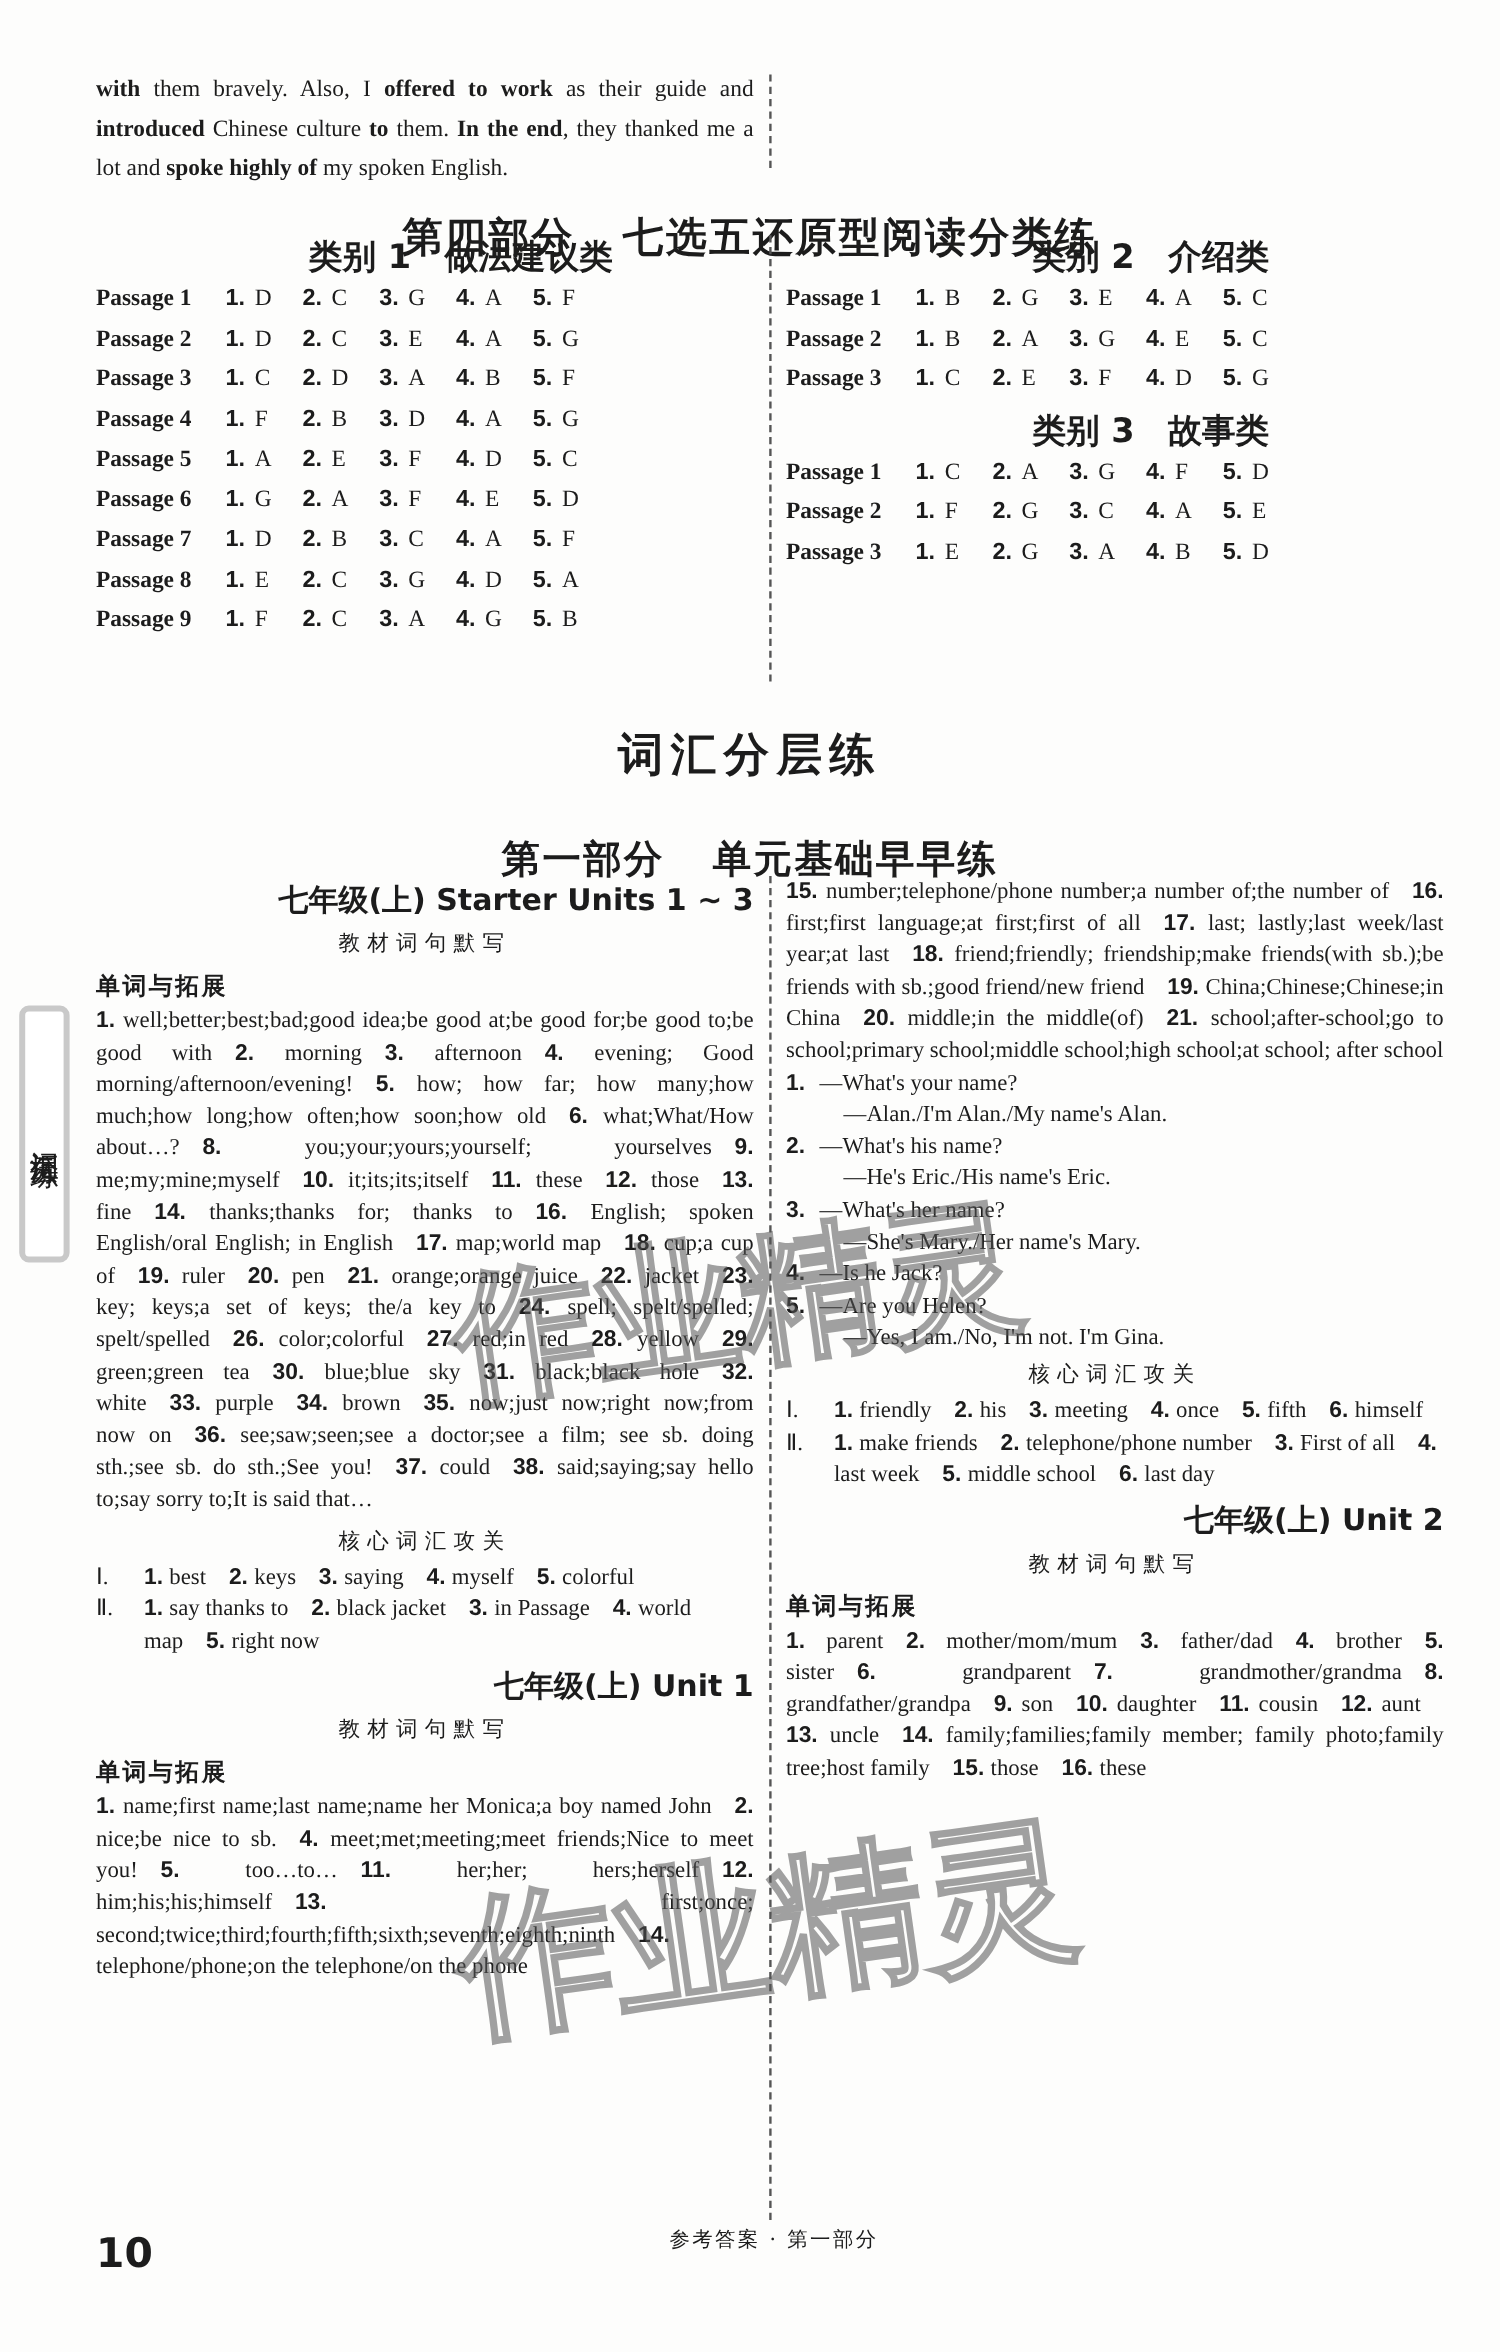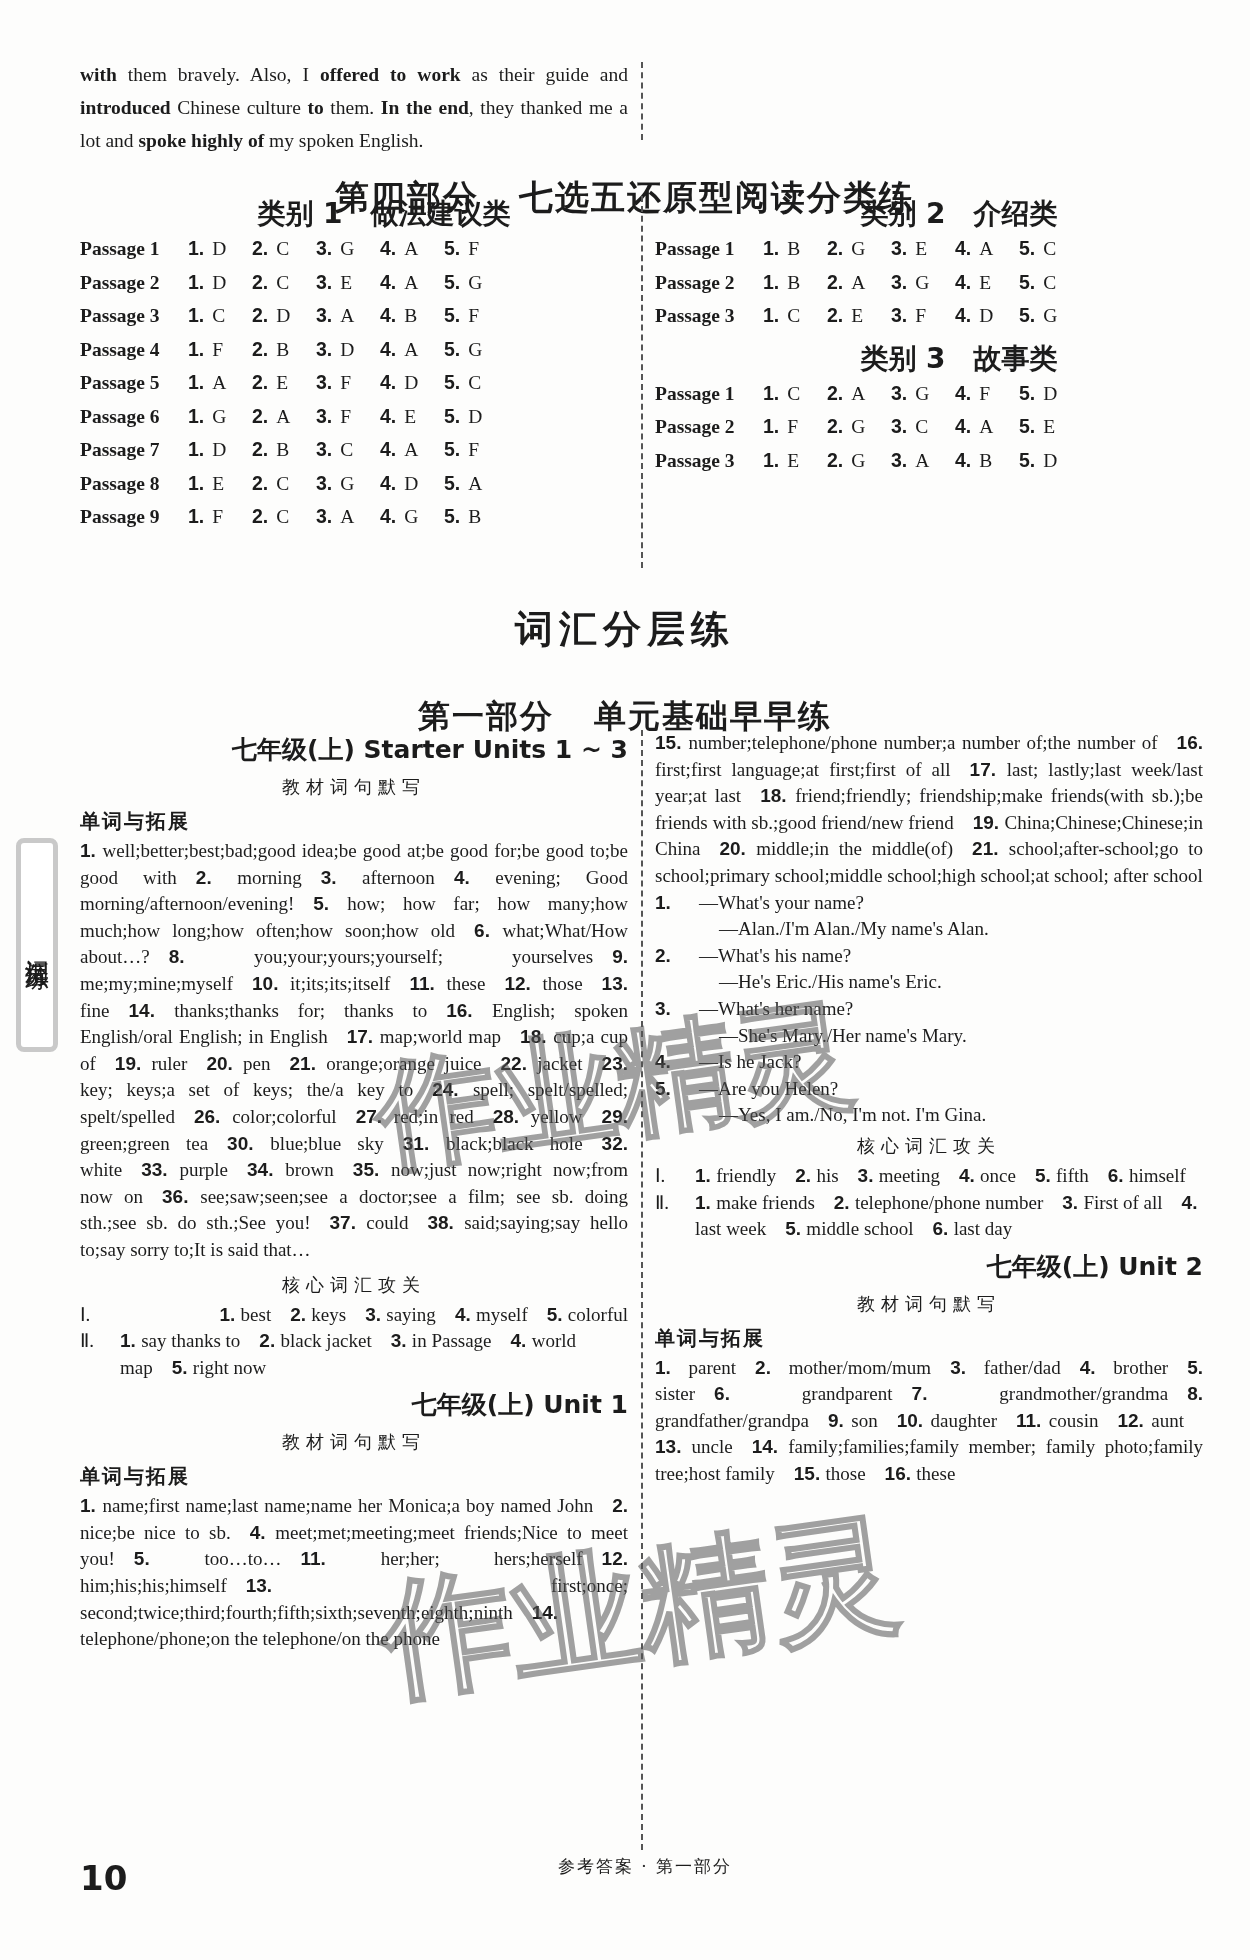--- a/index.html
+++ b/index.html
@@ -32,21 +32,21 @@
   .sub-cal { text-align: center; font-family: "DejaVu Serif", serif; font-size: 18px; letter-spacing: 6px; height: 34px; line-height: 34px; }
   .sub-head { font-family: "DejaVu Sans", sans-serif; font-weight: 700; font-size: 20px; height: 34px; line-height: 34px; letter-spacing: 2px; }
   .sub-head-en { font-family: "Liberation Serif", serif; font-weight: 700; font-size: 22px; height: 34px; line-height: 34px; }
 
   .vocab { font-size: 19px; line-height: 26.6px; text-align: justify; }
   .vocab .n { font-weight: 700; font-family: "Liberation Sans", sans-serif; }
 
   .qa { font-size: 19px; line-height: 26.6px; }
   .qa .line { display: flex; }
   .qa .num { width: 28px; font-weight: 700; font-family: "Liberation Sans", sans-serif; }
-  .qa .txt { flex: 1; text-align: justify; margin-left: 16px; }
+  .qa .txt { flex: 1; text-align: justify; }
   .qa .cont { padding-left: 48px; }
 
   .core { font-size: 19px; line-height: 26.6px; }
   .core .row { display: flex; }
   .core .roman { width: 40px; font-family: "Liberation Serif", serif; }
   .core .n { font-weight: 700; font-family: "Liberation Sans", sans-serif; }
 
   .side-tab { position: absolute; left: 16px; top: 838px; width: 42px; height: 214px; border: 5px solid #c9c9c9; border-radius: 8px; background: #fff; display: flex; align-items: center; justify-content: center; }
   .side-tab span { writing-mode: vertical-rl; font-family: "DejaVu Sans", sans-serif; font-size: 24px; letter-spacing: 2px; }
 
@@ -223,21 +223,21 @@
 
   <div class="col-l" style="top:730px;">
     <div class="unit-title">七年级(上) Starter Units 1 ~ 3</div>
     <div class="sub-cal">教材词句默写</div>
     <div class="sub-head">单词与拓展</div>
     <div class="vocab" id="starter-items"><span><span class="n">1. </span><span>well;better;best;bad;good idea;be good at;be good for;be good to;be good with</span></span> <span><span class="n">2. </span><span>morning</span></span> <span><span class="n">3. </span><span>afternoon</span></span> <span><span class="n">4. </span><span>evening; Good morning/afternoon/evening!</span></span> <span><span class="n">5. </span><span>how; how far; how many;how much;how long;how often;how soon;how old</span></span> <span><span class="n">6. </span><span>what;What/How about…?</span></span> <span><span class="n">8. </span><span>you;your;yours;yourself; yourselves</span></span> <span><span class="n">9. </span><span>me;my;mine;myself</span></span> <span><span class="n">10. </span><span>it;its;its;itself</span></span> <span><span class="n">11. </span><span>these</span></span> <span><span class="n">12. </span><span>those</span></span> <span><span class="n">13. </span><span>fine</span></span> <span><span class="n">14. </span><span>thanks;thanks for; thanks to</span></span> <span><span class="n">16. </span><span>English; spoken English/oral English; in English</span></span> <span><span class="n">17. </span><span>map;world map</span></span> <span><span class="n">18. </span><span>cup;a cup of</span></span> <span><span class="n">19. </span><span>ruler</span></span> <span><span class="n">20. </span><span>pen</span></span> <span><span class="n">21. </span><span>orange;orange juice</span></span> <span><span class="n">22. </span><span>jacket</span></span> <span><span class="n">23. </span><span>key; keys;a set of keys; the/a key to</span></span> <span><span class="n">24. </span><span>spell; spelt/spelled; spelt/spelled</span></span> <span><span class="n">26. </span><span>color;colorful</span></span> <span><span class="n">27. </span><span>red;in red</span></span> <span><span class="n">28. </span><span>yellow</span></span> <span><span class="n">29. </span><span>green;green tea</span></span> <span><span class="n">30. </span><span>blue;blue sky</span></span> <span><span class="n">31. </span><span>black;black hole</span></span> <span><span class="n">32. </span><span>white</span></span> <span><span class="n">33. </span><span>purple</span></span> <span><span class="n">34. </span><span>brown</span></span> <span><span class="n">35. </span><span>now;just now;right now;from now on</span></span> <span><span class="n">36. </span><span>see;saw;seen;see a doctor;see a film; see sb. doing sth.;see sb. do sth.;See you!</span></span> <span><span class="n">37. </span><span>could</span></span> <span><span class="n">38. </span><span>said;saying;say hello to;say sorry to;It is said that…</span></span></div>
     <div class="sub-cal" style="margin-top:4px;">核心词汇攻关</div>
     <div class="core" id="starter-core">
         <div class="row">
           <span class="roman">Ⅰ.</span>
-          <span style="flex: 1 1 0%; text-align: right;"><span><span class="n">1. </span><span>best</span></span> <span><span class="n">2. </span><span>keys</span></span> <span><span class="n">3. </span><span>saying</span></span> <span><span class="n">4. </span><span>myself</span></span> <span><span class="n">5. </span><span>colorful</span></span></span>
+          <span style="flex: 1 1 0%;"><span><span class="n">1. </span><span>best</span></span> <span><span class="n">2. </span><span>keys</span></span> <span><span class="n">3. </span><span>saying</span></span> <span><span class="n">4. </span><span>myself</span></span> <span><span class="n">5. </span><span>colorful</span></span></span>
         </div>
         <div class="row">
           <span class="roman">Ⅱ.</span>
           <span style="flex: 1 1 0%;"><span><span class="n">1. </span><span>say thanks to</span></span> <span><span class="n">2. </span><span>black jacket</span></span> <span><span class="n">3. </span><span>in Passage</span></span> <span><span class="n">4. </span><span>world map</span></span> <span><span class="n">5. </span><span>right now</span></span></span>
         </div>
       </div>
 
     <div class="unit-title" style="margin-top:4px;">七年级(上) Unit 1</div>
     <div class="sub-cal">教材词句默写</div>
     <div class="sub-head">单词与拓展</div>

